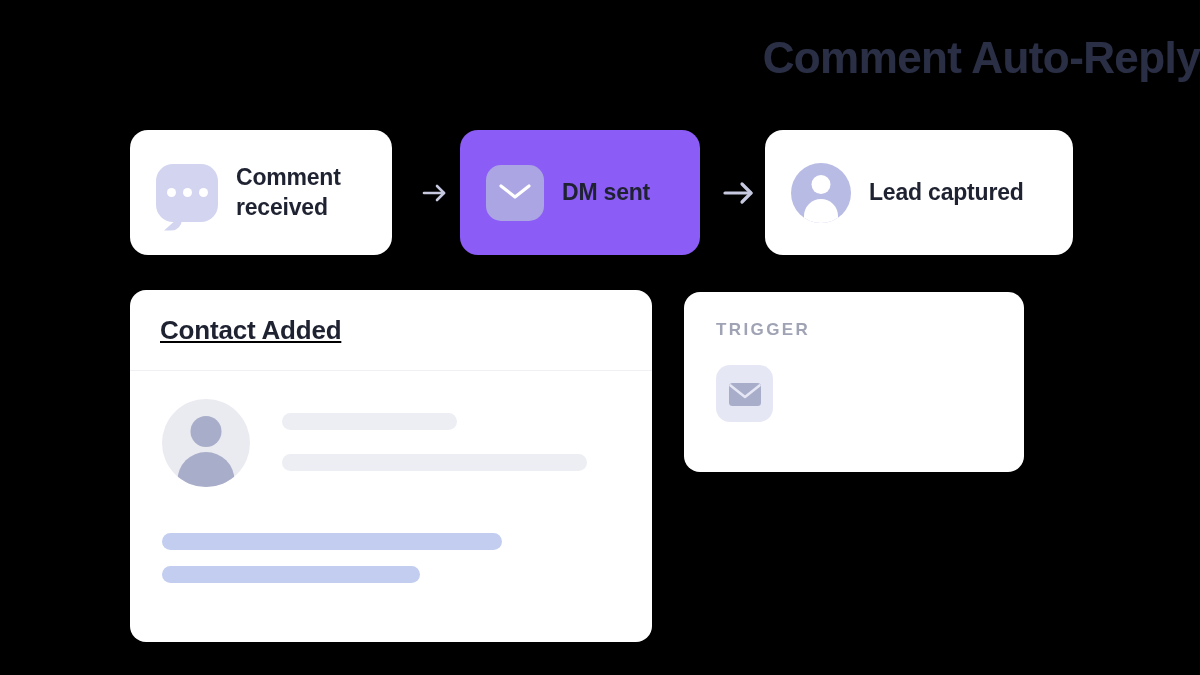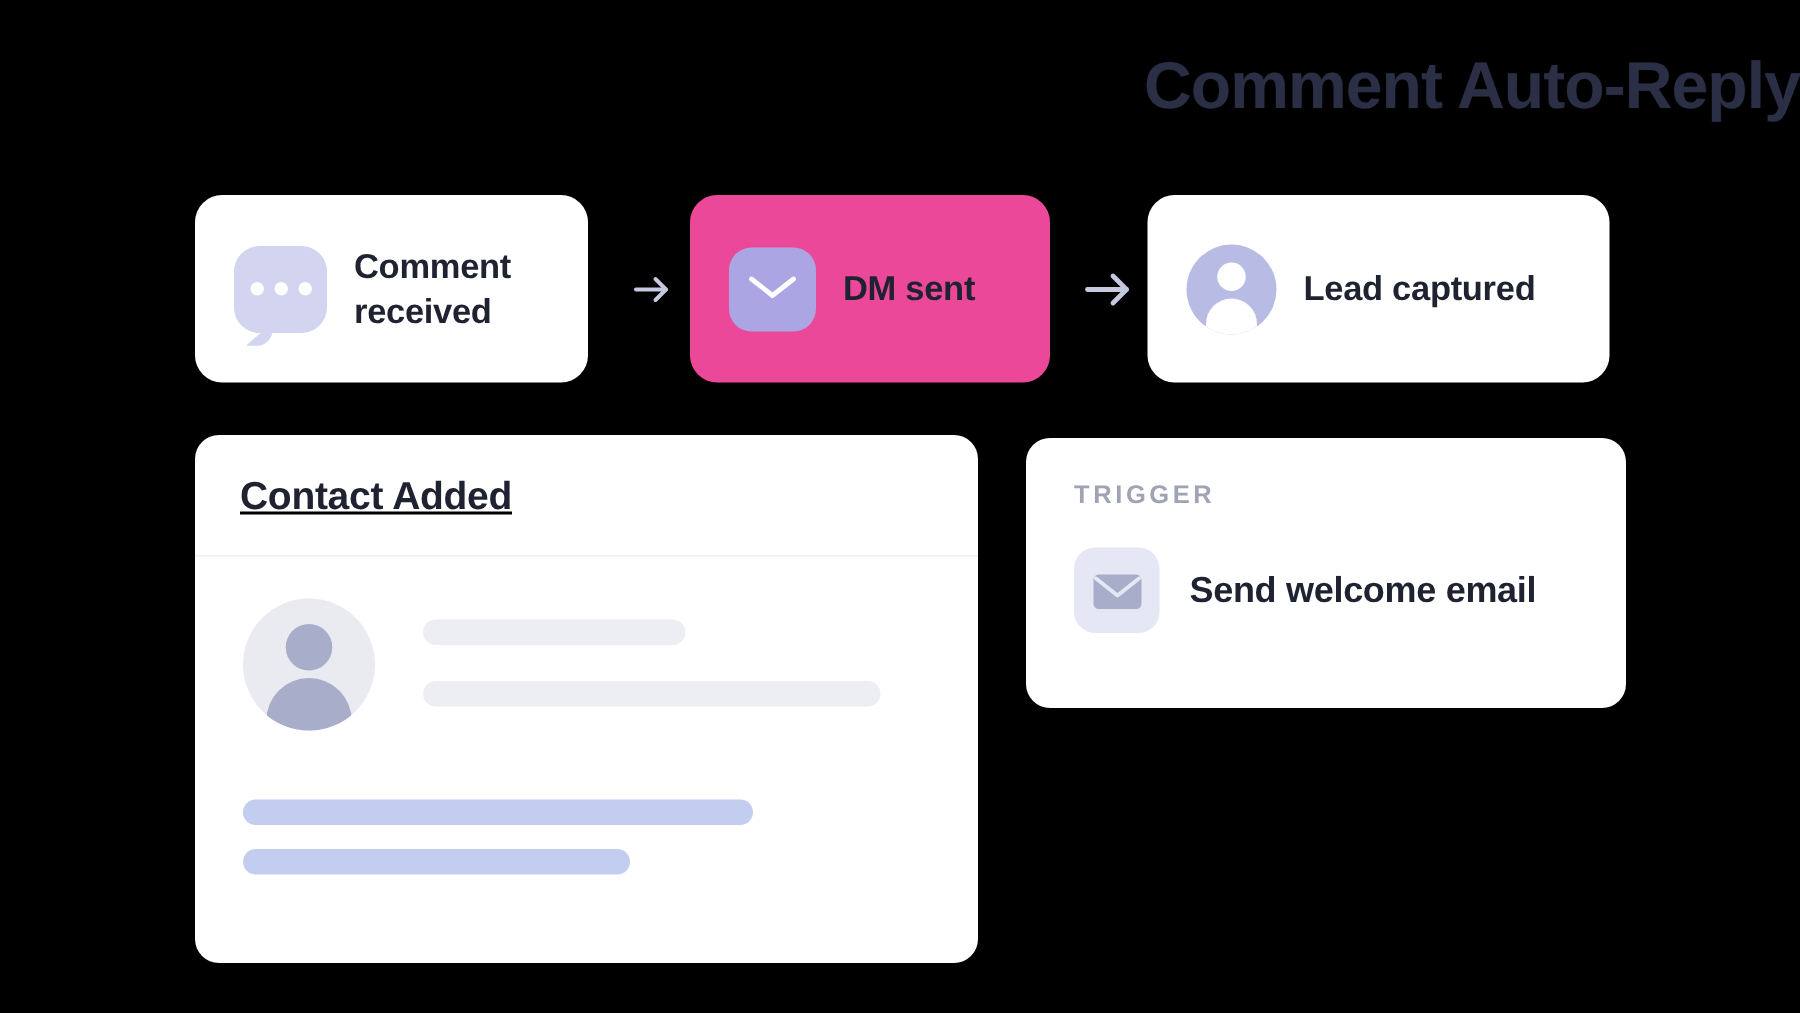--- a/index.html
+++ b/index.html
@@ -50,21 +50,21 @@
 
   .step-card .step-label {
     font-size: 23px;
     font-weight: 700;
     color: #1e2231;
     line-height: 1.28;
     letter-spacing: -0.2px;
   }
 
   #step-card-0 { left: 130px;  top: 130px; width: 262px; height: 125px; align-items: center; }
-  #step-card-1 { left: 460px;  top: 130px; width: 240px; height: 125px; background: #ec4899; }
+  #step-card-1 { left: 460px;  top: 130px; width: 240px; height: 125px; background: #8b5cf6; }
   #step-card-2 { left: 765px;  top: 130px; width: 308px; height: 125px; }
 
   
   .icon-chat {
     position: relative;
     width: 62px; height: 58px;
     flex: 0 0 62px;
   }
   .icon-chat .bubble {
     position: absolute; inset: 0;
@@ -202,21 +202,21 @@
   .blue-bars {
     margin-top: 46px;
     display: flex;
     flex-direction: column;
     gap: 16px;
   }
 
   
   #trigger-card {
     left: 684px; top: 292px;
-    width: 400px; height: 180px;
+    width: 340px; height: 180px;
     border-radius: 16px;
     padding: 28px 30px 0 32px;
   }
   .trigger-eyebrow {
     font-size: 17px;
     font-weight: 700;
     letter-spacing: 2.4px;
     color: #9fa3b4;
   }
   .trigger-row {
@@ -317,15 +317,14 @@
 <div class="card" id="trigger-card">
   <div class="trigger-eyebrow">TRIGGER</div>
 
   <div class="trigger-row">
     <div class="icon-envelope-soft">
       <svg width="36" height="28" viewBox="0 0 36 28" fill="none">
         <rect x="2" y="3" width="32" height="23" rx="3.5" fill="#a8adc9"></rect>
         <path d="M3.5 5.5 L18 17 L32.5 5.5" stroke="#e6e7f5" stroke-width="2.6" stroke-linecap="round" stroke-linejoin="round" fill="none"></path>
       </svg>
     </div>
-    <div class="trigger-label">Send welcome email</div>
   </div>
 </div>
 
 </body></html>

